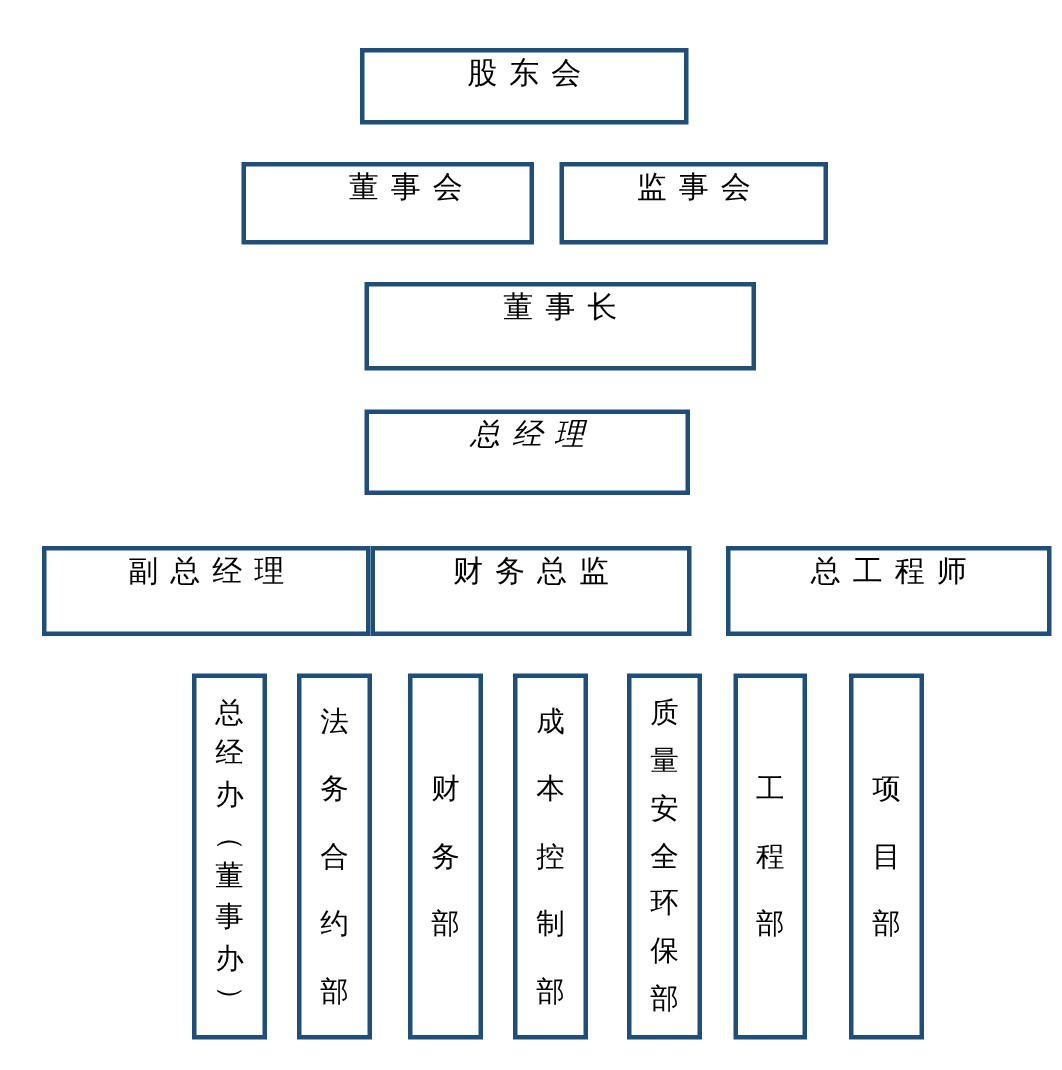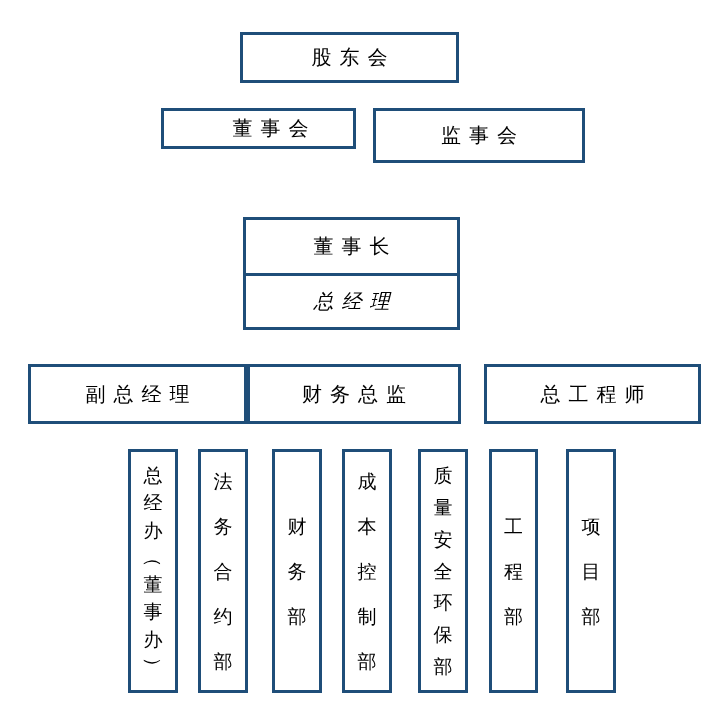--- a/index.html
+++ b/index.html
@@ -15,21 +15,20 @@
     font-family: "DejaVu Serif", serif;
     overflow: hidden;
   }
   .box {
     position: absolute;
     box-sizing: border-box;
     border: 3px solid #1f4e79;
     background: #ffffff;
     color: #000000;
     display: flex;
-    align-items: center;
     justify-content: center;
   }
   .hlabel {
     font-size: 20px;
     letter-spacing: 8px;
     margin-right: -8px;
     white-space: nowrap;
   }
   .vbox {
     flex-direction: column;
@@ -41,23 +40,23 @@
     justify-content: center;
     font-size: 19px;
     line-height: 19px;
   }
   .vlabel span.rot {
     transform: rotate(90deg);
   }
 
   
   #n-shareholders   { left: 240px; top: 32px;  width: 219px; height: 51px; }
-  #n-board          { left: 161px; top: 108px; width: 195px; height: 41px; padding-left: 24px; }
-  #n-supervisory    { left: 373px; top: 108px; width: 212px; height: 55px; }
-  #n-chairman       { left: 243px; top: 188px; width: 217px; height: 59px; margin-top: 29px; }
+  #n-board          { left: 161px; top: 108px; width: 195px; height: 55px; padding-left: 24px; }
+  #n-supervisory    { left: 373px; top: 108px; width: 179px; height: 55px; }
+  #n-chairman       { left: 243px; top: 188px; width: 261px; height: 59px; }
   #n-gm             { left: 243px; top: 273px; width: 217px; height: 57px; font-style: italic; }
   #n-deputy-gm      { left: 28px;  top: 364px; width: 219px; height: 60px; }
   #n-finance-dir    { left: 247px; top: 364px; width: 214px; height: 60px; }
   #n-chief-engineer { left: 484px; top: 364px; width: 217px; height: 60px; }
 
   .dept { top: 449px; height: 244px; width: 50px; }
   #d-0 { left: 128px; }
   #d-1 { left: 198px; }
   #d-2 { left: 272px; }
   #d-3 { left: 342px; }

